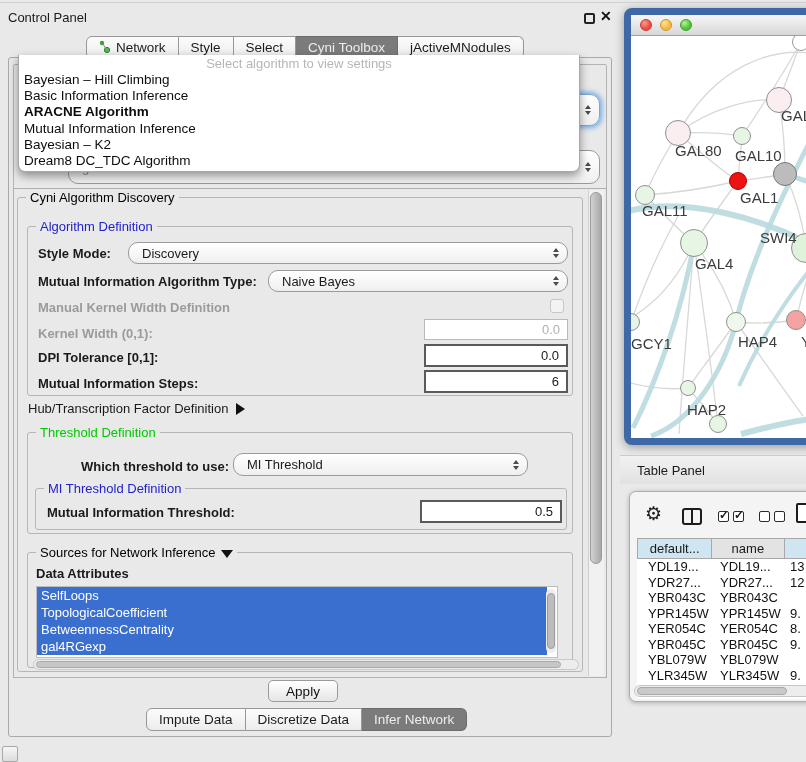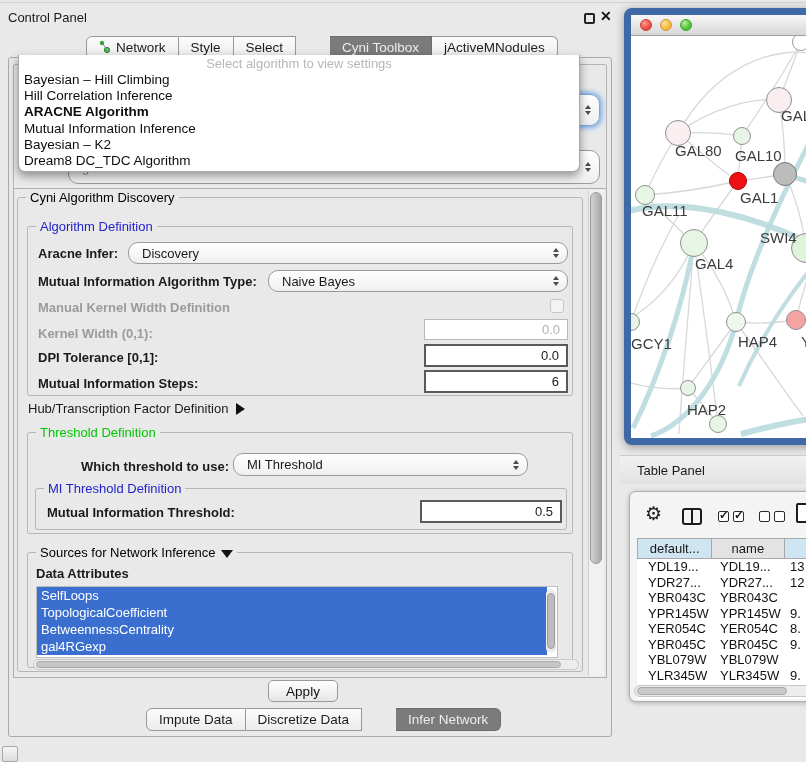--- a/index.html
+++ b/index.html
@@ -14,21 +14,21 @@
   #cp-float-btn { left:584px; top:13px; width:11px; height:11px; border:2px solid #222; border-radius:2px; background:transparent; }
   #cp-close-btn { left:600px; top:8px; font-size:14px; font-weight:bold; color:#111; }
   #cp-body { left:8px; top:57px; width:604px; height:680px; border:1px solid #a9a9a9; border-radius:3px; background:#e9e9e9; }
 
   .segbar { display:flex; z-index:30; }
   .seg { height:23px; display:flex; align-items:center; justify-content:center;
          font-size:13.5px; color:#1c1c1c; background:linear-gradient(#fcfcfc,#ececec);
          border:1px solid #979797; border-left:none; padding:0 12px; white-space:nowrap; }
   .seg:first-child { border-left:1px solid #979797; border-radius:6px 0 0 6px; }
   .seg:last-child { border-radius:0 6px 6px 0; }
-  .seg.sel { background:#7b7b7b; color:#ededed; border-color:#6d6d6d;margin-left:34px; }
+  .seg.sel { background:#7b7b7b; color:#ededed; border-color:#6d6d6d; }
   #tabbar-top { left:86px; top:36px; }
   #tabbar-bottom { left:146px; top:708px; }
 
   #subpanel1 { left:13px; top:64px; width:594px; height:126px; border:1px solid #b4b4b4; border-radius:2px; background:#e9e9e9; z-index:1; }
   .mac-combo { border:1px solid #9a9a9a; border-radius:10px; background:linear-gradient(#ffffff,#efefef);
                display:flex; align-items:center; font-size:13px; color:#1a1a1a; padding:0 24px 0 13px; position:absolute; }
   .spin { position:absolute; right:8px; top:50%; transform:translateY(-50%); display:flex; flex-direction:column; gap:2px; }
   .spin i { display:block; width:0; height:0; border:3.5px solid transparent; }
   .spin i.up { border-bottom:4.5px solid #4a4a4a; border-top:none; }
   .spin i.dn { border-top:4.5px solid #4a4a4a; border-bottom:none; }
@@ -170,40 +170,40 @@
     <span class="spin">
         <i class="up"></i>
         <i class="dn"></i>
       </span>
   </div>
 
   <div class="abs" id="algo-popup">
     <div class="pp-head">Select algorithm to view settings</div>
     <div id="pp-items">
         <div class="pp-item">Bayesian – Hill Climbing</div>
-        <div class="pp-item">Hill Correlation Inference</div>
+        <div class="pp-item">Basic Information Inference</div>
         <div class="pp-item sel">ARACNE Algorithm</div>
         <div class="pp-item">Mutual Information Inference</div>
         <div class="pp-item">Bayesian – K2</div>
         <div class="pp-item">Dream8 DC_TDC Algorithm</div>
       </div>
   </div>
 
   <div class="abs" id="scrollpane"></div>
   <div class="abs" id="sp-scroll-track"></div>
   <div class="abs" id="sp-scroll-thumb"></div>
 
   <div class="fieldset" id="fs-cas">
     <span class="legend">Cyni Algorithm Discovery</span>
   </div>
 
   <div class="fieldset" id="fs-ad">
     <span class="legend blue">Algorithm Definition</span>
   </div>
-  <div class="flabel" style="left:38px; top:246px;">Aracne Infer:</div>
+  <div class="flabel" style="left:38px; top:246px;">Style Mode:</div>
   <div class="mac-combo" id="cb-aracne">
     <span>Discovery</span>
     <span class="spin">
         <i class="up"></i>
         <i class="dn"></i>
       </span>
   </div>
   <div class="flabel" style="left:38px; top:274px;">Mutual Information Algorithm Type:</div>
   <div class="mac-combo" id="cb-mitype">
     <span>Naive Bayes</span>

